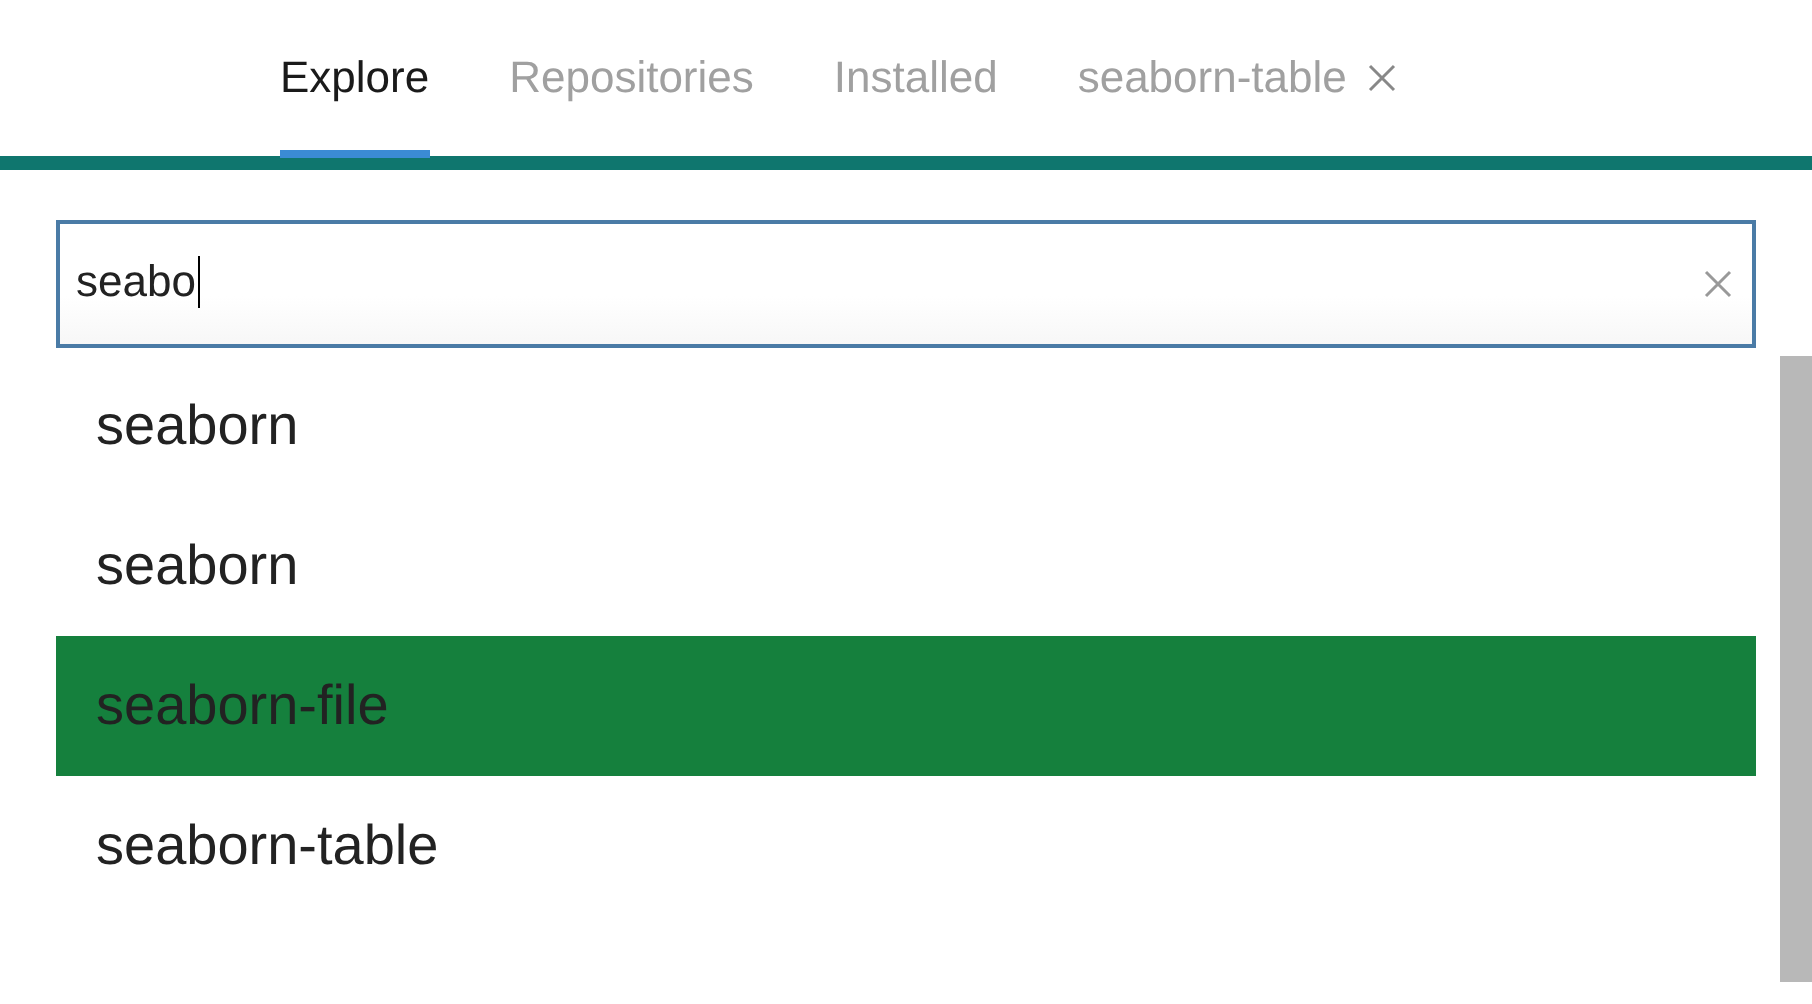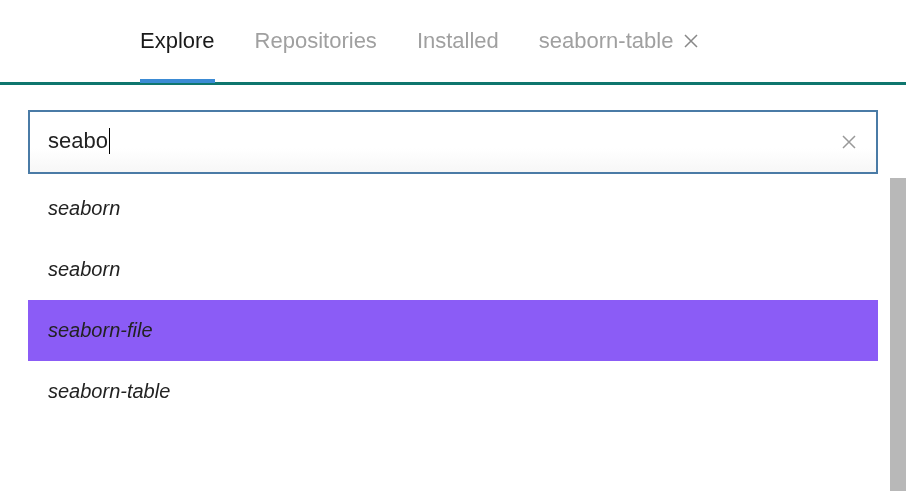--- a/index.html
+++ b/index.html
@@ -8,21 +8,21 @@
       background: #fff;
       width: 906px;
       height: 502px;
       overflow: hidden;
     }
     .tabs {
       display: flex;
       align-items: center;
       padding-left: 140px;
       height: 85px;
-      border-bottom: 3px solid #0f766e;
+      border-bottom: 7px solid #0f766e;
       position: relative;
     }
     .tab {
       font-size: 22px;
       color: #a0a0a0;
       margin-right: 40px;
       cursor: pointer;
       display: flex;
       align-items: center;
       height: 100%;
@@ -52,21 +52,21 @@
     .content {
       padding: 25px 28px 0 28px;
     }
     .search-box {
       width: 100%;
       height: 64px;
       border: 2px solid #4a7ba6;
       background: linear-gradient(to bottom, #ffffff 0%, #ffffff 60%, #f7f7f7 100%);
       display: flex;
       align-items: center;
-      padding: 0 18px;
+      padding: 0 8px;
       position: relative;
     }
     .search-text {
       font-size: 22px;
       color: #222;
       flex: 1;
       position: relative;
     }
     .cursor {
       display: inline-block;
@@ -82,28 +82,27 @@
       color: #999;
       cursor: pointer;
       display: flex;
       align-items: center;
     }
     .results {
       margin-top: 4px;
       position: relative;
     }
     .result-item {
-      font-size: 20px;
+      font-size: 28px;
       color: #222;
       padding: 19px 20px;
       cursor: pointer;
-      font-style: italic;
     }
     .result-item.hovered {
-      background: #8b5cf6;
+      background: #15803d;
     }
     .scrollbar-track {
       position: absolute;
       right: -28px;
       top: 0;
       width: 16px;
       height: 325px;
       background: transparent;
     }
     .scrollbar-thumb {

